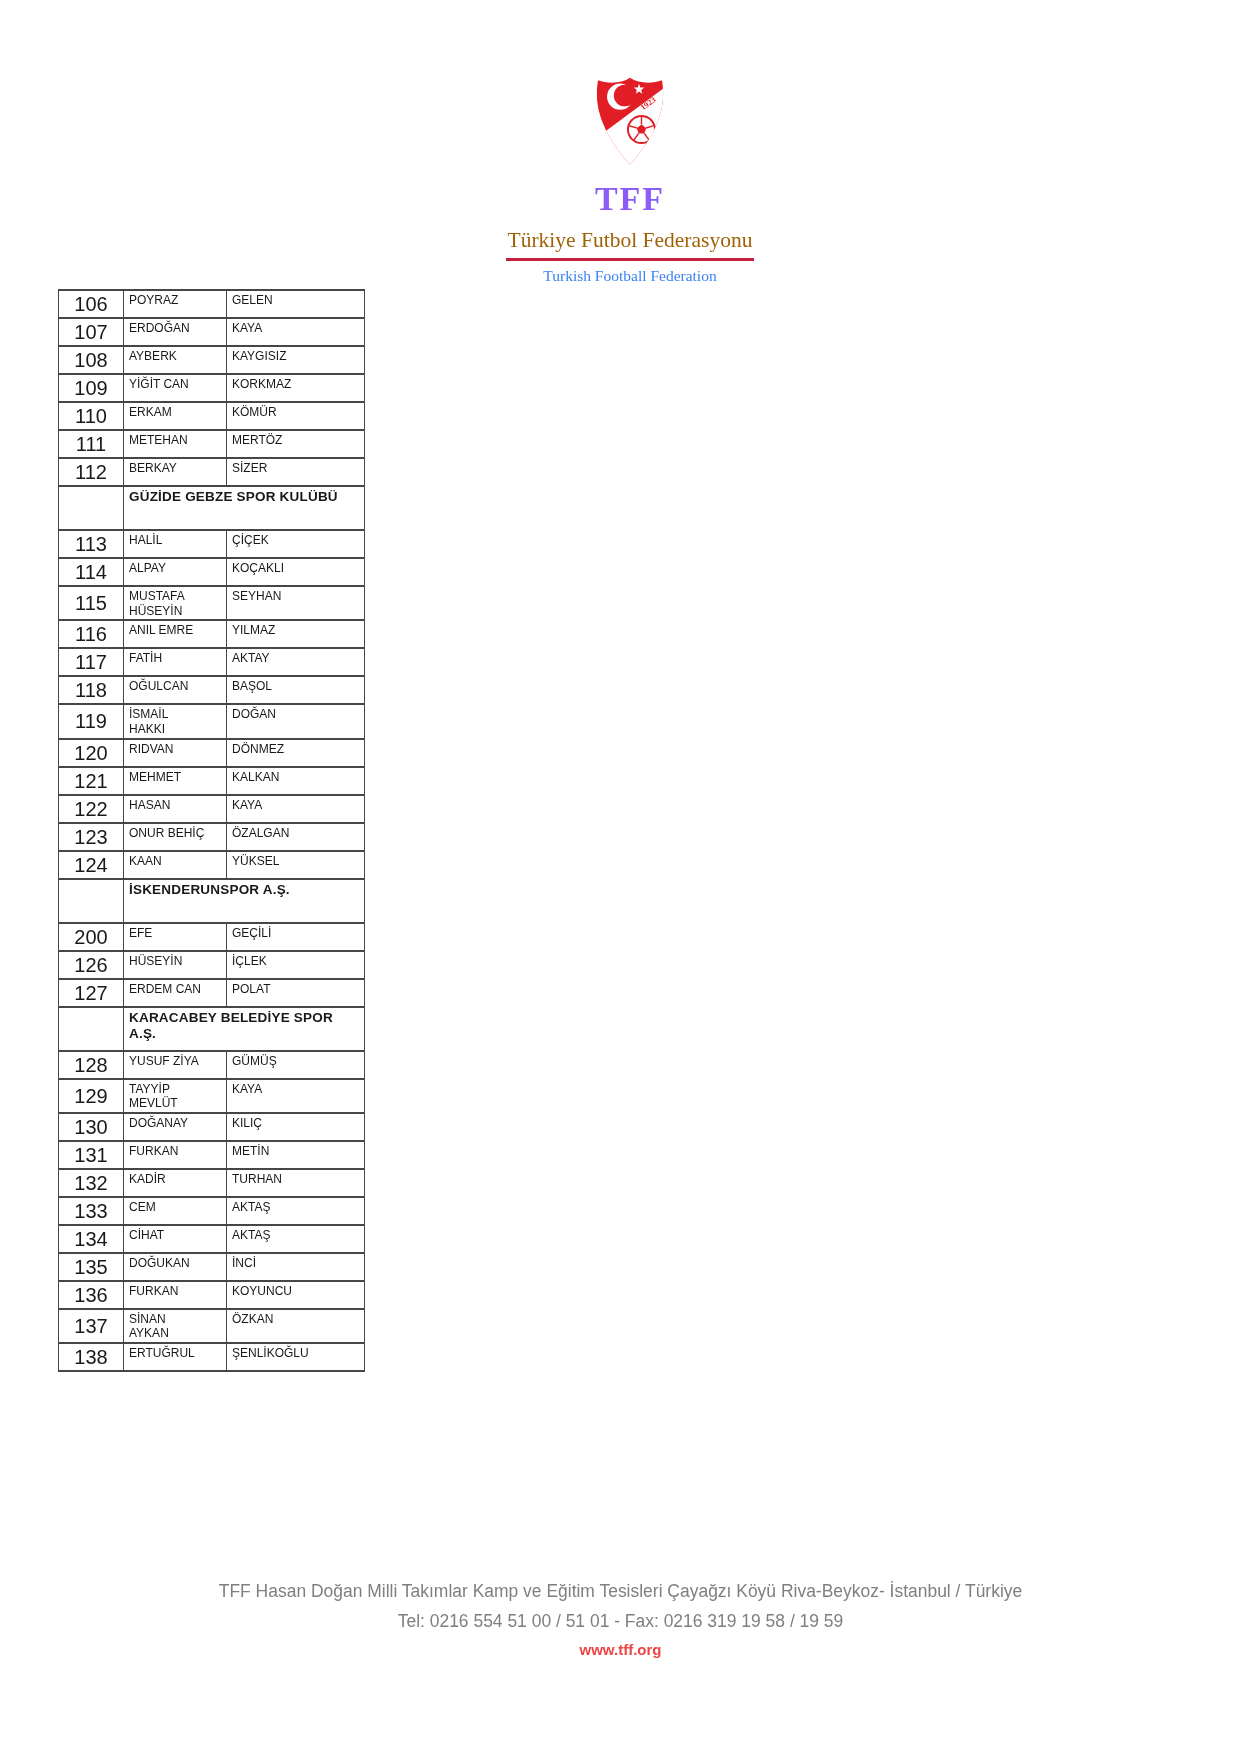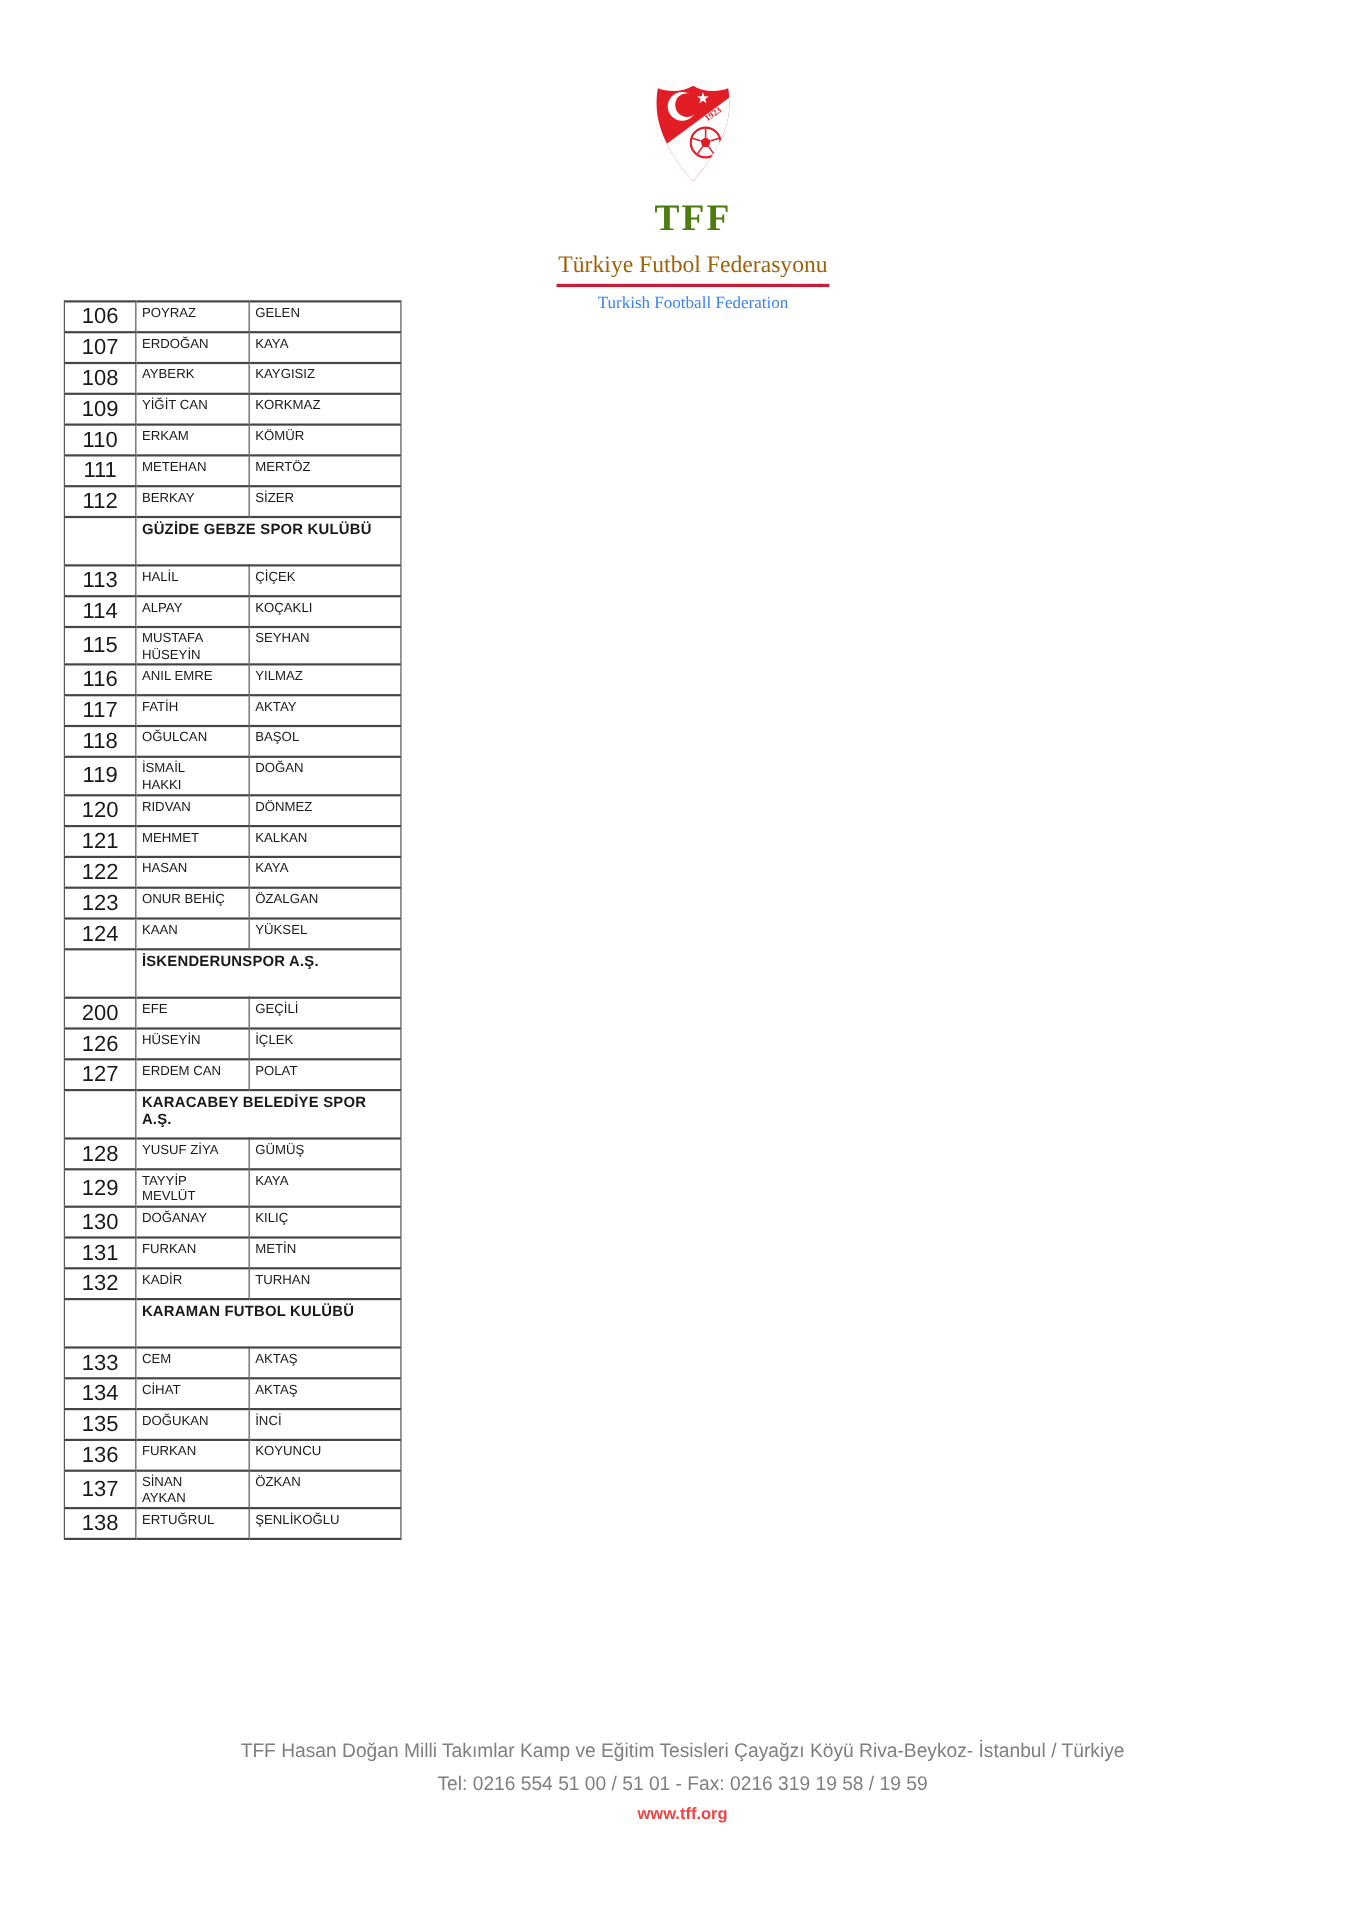--- a/index.html
+++ b/index.html
@@ -19,21 +19,21 @@
     top:72px;
     width:248px;
     text-align:center;
   }
   .crest{display:block;margin:0 auto 13px auto;}
   .tff-acronym{
     font-family:"Liberation Serif", serif;
     font-weight:bold;
     font-size:34px;
     letter-spacing:2px;
-    color:#4d7c0f;
+    color:#8b5cf6;
     line-height:1;
     margin-top:2px;
   }
   .fed-name-tr{
     font-family:"Liberation Serif", serif;
     font-size:21.5px;
     color:#a16207;
     line-height:1;
     margin-top:14px;
     white-space:nowrap;
@@ -50,21 +50,21 @@
     color:#3b82f6;
     line-height:1;
     margin-top:7px;
     white-space:nowrap;
   }
 
   
   .roster-table{
     position:absolute;
     left:58px;
-    top:273px;
+    top:289px;
     width:306px;
     border-collapse:collapse;
     table-layout:fixed;
   }
   .roster-table td{
     border:solid #464646;
     border-width:2px 1.5px;
     color:#191919;
     overflow:hidden;
   }
@@ -321,24 +321,20 @@
         <tr class="player-row">
           <td class="num-cell">131</td>
           <td class="name-cell">FURKAN</td>
           <td class="name-cell">METİN</td>
         </tr>
         <tr class="player-row">
           <td class="num-cell">132</td>
           <td class="name-cell">KADİR</td>
           <td class="name-cell">TURHAN</td>
         </tr>
-        <tr class="club-row">
-          <td class="num-cell"></td>
-          <td colspan="2" class="club-cell">KARAMAN FUTBOL KULÜBÜ</td>
-        </tr>
         <tr class="player-row">
           <td class="num-cell">133</td>
           <td class="name-cell">CEM</td>
           <td class="name-cell">AKTAŞ</td>
         </tr>
         <tr class="player-row">
           <td class="num-cell">134</td>
           <td class="name-cell">CİHAT</td>
           <td class="name-cell">AKTAŞ</td>
         </tr>

